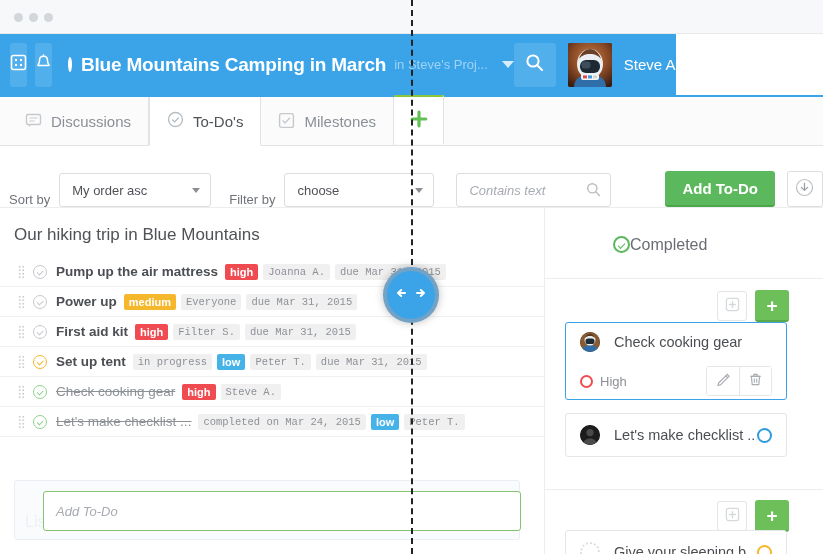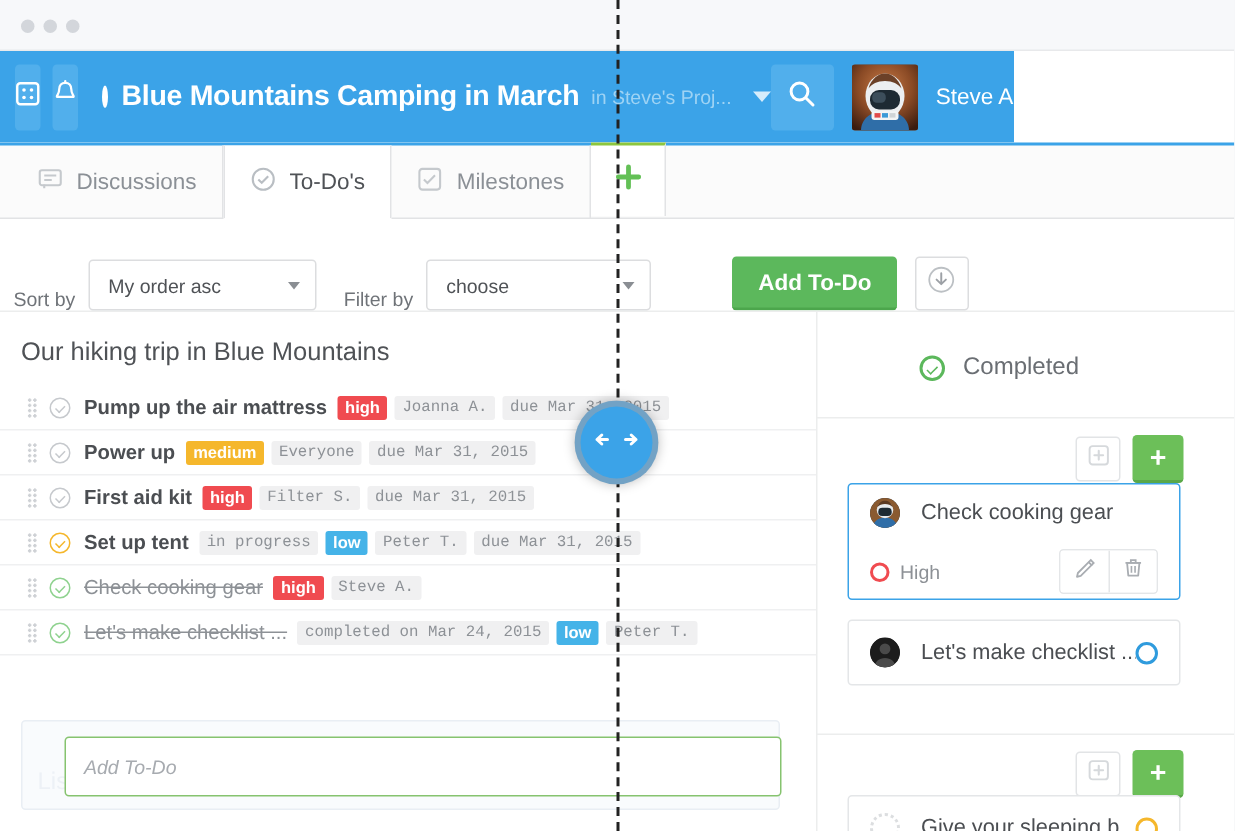--- a/index.html
+++ b/index.html
@@ -224,21 +224,21 @@
     background: #ffffff; overflow: hidden;
   }
   .board .colline {
     position: absolute; top: 0; width: 1px; height: 346px; background: #eceded;
   }
   .board .rowline {
     position: absolute; left: 0; width: 409px; height: 1px; background: #eceded;
   }
   .col-head {
     position: absolute; top: 28px;
-    display: flex; align-items: center; gap: 12px;
+    display: flex; align-items: flex-start; 
     font-size: 16px; color: #6a6e73;
   }
   .head-circ {
     width: 17px; height: 17px; border-radius: 50%; flex: none;
     border: 2px solid #5cb85c; position: relative;
   }
   .head-circ::after {
     content: ""; position: absolute; left: 3px; top: 5px;
     width: 6px; height: 3px;
     border-left: 1.8px solid #5cb85c; border-bottom: 1.8px solid #5cb85c;
@@ -426,20 +426,29 @@
   <div class="toolbar">
     <div class="tb-label">Sort by</div>
     <div class="select" id="sel-sort">
       <span>My order asc</span>
       <span class="car"></span>
     </div>
     <div class="tb-label" style="margin-left:18px">Filter by</div>
     <div class="select" id="sel-filter">
       <span>choose</span>
       <span class="car"></span>
+    </div>
+    <div class="searchbox">
+      <span>Contains text</span>
+      <span style="position:absolute;right:9px;top:8px">
+        <svg width="15" height="15" viewBox="0 0 15 15">
+            <circle cx="6.3" cy="6.3" r="4.6" fill="none" stroke="#b8bcc1" stroke-width="1.4"></circle>
+            <path d="M9.8 9.8L13.4 13.4" stroke="#b8bcc1" stroke-width="1.4" stroke-linecap="round"></path>
+          </svg>
+      </span>
     </div>
     <div class="add-todo">Add To-Do</div>
     <div class="dl-btn">
       <span>
         <svg width="19" height="19" viewBox="0 0 19 19">
             <circle cx="9.5" cy="9.5" r="8" fill="none" stroke="#bcc0c4" stroke-width="1.2"></circle>
             <path d="M9.5 5.2v7M6.4 9.4l3.1 3 3.1-3" fill="none" stroke="#9da1a6" stroke-width="1.3" stroke-linecap="round" stroke-linejoin="round"></path>
           </svg>
       </span>
     </div>

